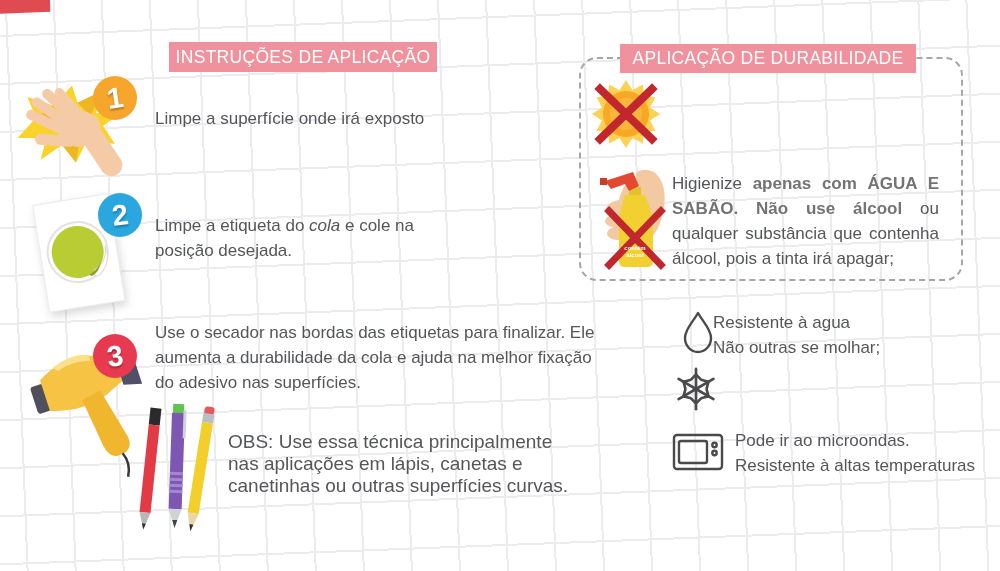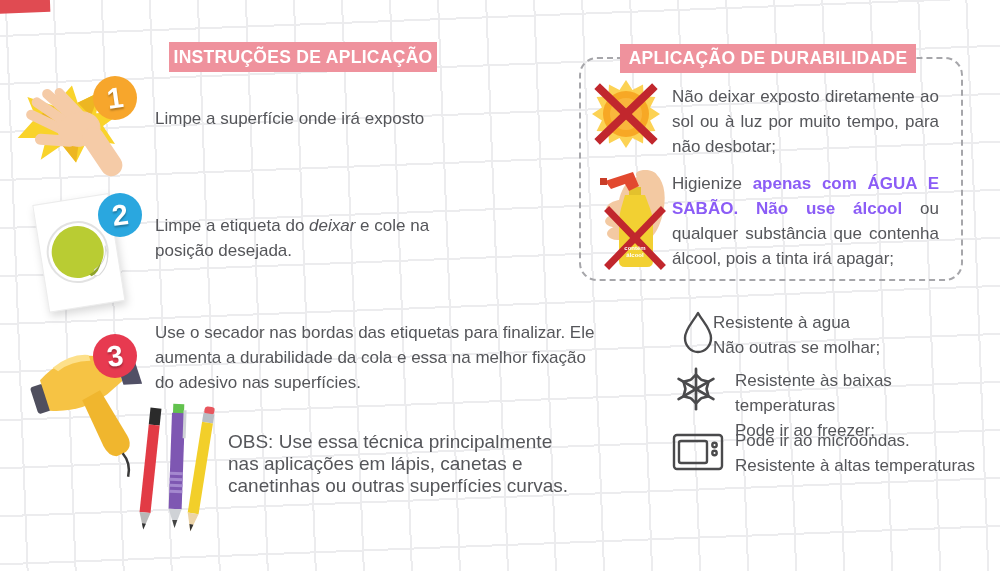--- a/index.html
+++ b/index.html
@@ -5,21 +5,21 @@
   html,body{margin:0;padding:0;background:#fff;}
   .stage{position:relative;width:1000px;height:571px;overflow:hidden;background:#fff;
          font-family:"Liberation Sans","DejaVu Sans",sans-serif;color:#55565a;}
   .grid-bg{position:absolute;left:-80px;top:-80px;right:-80px;bottom:-80px;
     background-image:
       repeating-linear-gradient(to right,#ececee 0 2px,transparent 2px 48px),
       repeating-linear-gradient(to bottom,#ececee 0 2px,transparent 2px 48px);
     transform:rotate(-2.2deg);}
   .corner-accent{position:absolute;left:-16px;top:-7px;width:66px;height:20px;
     background:#e04b52;transform:rotate(-2.2deg);}
-  .banner{position:absolute;background:#ef929d;color:#fff;font-weight:bold;
+  .banner{position:absolute;background:#ef929d;color:#fff;font-weight:normal;
     font-size:17.5px;letter-spacing:.3px;text-align:center;z-index:6;}
   .banner.app{left:169px;top:42px;width:268px;height:30px;line-height:30px;}
   .banner.dur{left:620px;top:44px;width:296px;height:29px;line-height:29px;}
   .txt{position:absolute;font-size:17px;line-height:25px;color:#55565a;}
   .txt.just{text-align:justify;}
   .step1{left:155px;top:106px;width:320px;}
   .step2{left:155px;top:213px;width:300px;}
   .step3{left:155px;top:320px;width:448px;}
   .obs{left:228px;top:431px;width:352px;font-size:19px;line-height:22px;}
   .warn-sun{left:672px;top:84px;width:267px;}
@@ -41,21 +41,21 @@
   .i-paper{left:22px;top:190px;filter:drop-shadow(2px 4px 4px rgba(0,0,0,.15));}
   .i-dryer{left:26px;top:330px;}
   .i-pencils{left:128px;top:400px;}
   .i-sun{left:590px;top:78px;z-index:4;}
   .i-spray{left:597px;top:165px;z-index:4;}
   .i-drop{left:681px;top:310px;}
   .i-flake{left:673px;top:366px;}
   .i-micro{left:672px;top:432px;}
   .bottle-label{position:absolute;left:618px;top:245px;width:34px;z-index:5;
     font-size:6px;line-height:7px;color:#fff;font-weight:bold;text-align:center;}
-  b{color:#8b5cf6;}
+  b{color:#737373;}
 </style>
 </head>
 <body>
 
 <div class="stage">
   <div class="grid-bg"></div>
   <div class="corner-accent"></div>
 
   <div class="banner app">INSTRUÇÕES DE APLICAÇÃO</div>
 
@@ -87,37 +87,37 @@
       <circle cx="56" cy="62" r="30" fill="none" stroke="#e2e2e2" stroke-width="2"></circle>
       <circle cx="56" cy="62" r="26" fill="#b9cc33"></circle>
       <path d="M70,82 Q84,76 84,60 Q88,78 74,88 Q66,90 70,82 Z" fill="#ffffff" stroke="#d9d9d9" stroke-width="1"></path>
       <path d="M64,86 Q74,82 78,74 Q74,86 66,88 Z" fill="#8fa32a"></path>
     </g>
   </svg>
   <div class="badge n2">
     <span>2</span>
   </div>
   <div class="txt step2">
-    <span>Limpe a etiqueta do </span><i>deixar</i><span> e cole na posição desejada.</span>
+    <span>Limpe a etiqueta do </span><i>cola</i><span> e cole na posição desejada.</span>
   </div>
 
   <svg class="icon i-dryer" width="124" height="148" viewBox="0 0 124 148">
     <g transform="rotate(-18 62 62)">
       <rect x="8" y="40" width="14" height="28" rx="3" fill="#4f4f5e"></rect>
       <path d="M20,36 Q52,18 80,30 L98,38 L98,62 L80,70 Q50,80 20,68 Z" fill="#f6c344"></path>
       <path d="M36,28 Q58,20 74,27 L74,33 Q56,27 40,33 Z" fill="#fde08a"></path>
       <polygon points="98,34 116,27 116,71 98,66" fill="#515066"></polygon>
       <path d="M54,68 L74,64 L86,116 Q88,128 78,131 L70,132 Q62,130 60,118 Z" fill="#f0b62e"></path>
       <path d="M76,131 q5,12 -2,24" stroke="#3a3a3a" stroke-width="2.5" fill="none"></path>
     </g>
   </svg>
   <div class="badge n3">
     <span>3</span>
   </div>
-  <div class="txt step3">Use o secador nas bordas das etiquetas para finalizar. Ele aumenta a durabilidade da cola e essa na melhor fixação do adesivo nas superfícies.</div>
+  <div class="txt step3">Use o secador nas bordas das etiquetas para finalizar. Ele aumenta a durabilidade da cola e ajuda na melhor fixação do adesivo nas superfícies.</div>
 
   <svg class="icon i-pencils" width="106" height="136" viewBox="0 0 106 136">
     <g transform="rotate(6 24 70)">
       <rect x="16" y="8" width="11" height="17" fill="#2b2b2b"></rect>
       <rect x="16" y="25" width="11" height="88" fill="#e23b45"></rect>
       <polygon points="16,113 27,113 21.5,130" fill="#b8b8b8"></polygon>
       <polygon points="19.5,124 23.5,124 21.5,130" fill="#333"></polygon>
     </g>
     <g transform="rotate(2 48 70)">
       <rect x="43" y="4" width="11" height="10" fill="#62c24e"></rect>
@@ -145,21 +145,20 @@
 
   <svg class="icon i-sun" width="72" height="72" viewBox="0 0 72 72">
     <polygon fill="#fcd254" points="70,36 60.1,42.5 65.4,53 53.7,53.7 53,65.4 42.5,60.1 36,70 29.5,60.1 19,65.4 18.3,53.7 6.6,53 11.9,42.5 2,36 11.9,29.5 6.6,19 18.3,18.3 19,6.6 29.5,11.9 36,2 42.5,11.9 53,6.6 53.7,18.3 65.4,19 60.1,29.5"></polygon>
     <circle cx="36" cy="36" r="23" fill="#f7a825"></circle>
     <circle cx="36" cy="36" r="16" fill="#f9b63c"></circle>
     <g stroke="#c1272d" stroke-width="8" stroke-linecap="square">
       <line x1="10" y1="11" x2="62" y2="61"></line>
       <line x1="62" y1="11" x2="10" y2="61"></line>
     </g>
   </svg>
-  <div class="txt just warn-sun">Não deixar exposto diretamente ao sol ou à luz por muito tempo, para não desbotar;</div>
 
   <svg class="icon i-spray" width="76" height="108" viewBox="0 0 76 108">
     <g fill="#f3c9a2">
       <path d="M40,12 C34,4 56,2 60,10 C68,18 70,34 65,52 C60,70 52,76 44,80 L30,72 C22,60 18,40 25,26 C29,16 35,15 40,12 Z"></path>
       <ellipse cx="22" cy="42" rx="13" ry="7" transform="rotate(-12 22 42)"></ellipse>
       <ellipse cx="21" cy="55" rx="13" ry="7" transform="rotate(-8 21 55)"></ellipse>
       <ellipse cx="22" cy="68" rx="12" ry="7" transform="rotate(-4 22 68)"></ellipse>
     </g>
     <circle cx="46" cy="58" r="2.4" fill="#dfa183"></circle>
     <circle cx="40" cy="66" r="2.4" fill="#dfa183"></circle>
@@ -206,24 +205,20 @@
       <g transform="rotate(240 24 24)">
           <line x1="24" y1="24" x2="24" y2="3"></line>
           <polyline points="19,14 24,9 29,14"></polyline>
         </g>
       <g transform="rotate(300 24 24)">
           <line x1="24" y1="24" x2="24" y2="3"></line>
           <polyline points="19,14 24,9 29,14"></polyline>
         </g>
     </g>
   </svg>
-  <div class="txt res2">
-    <div>Resistente às baixas temperaturas</div>
-    <div>Pode ir ao freezer;</div>
-  </div>
 
   <svg class="icon i-micro" width="52" height="40" viewBox="0 0 52 40">
     <g stroke="#4a4a4c" stroke-width="2.4" fill="none">
       <rect x="2" y="3" width="48" height="34" rx="3"></rect>
       <rect x="7" y="9" width="28" height="22" rx="2"></rect>
       <circle cx="42.5" cy="13" r="2.2"></circle>
       <circle cx="42.5" cy="21" r="2.2"></circle>
     </g>
   </svg>
   <div class="txt res3">

